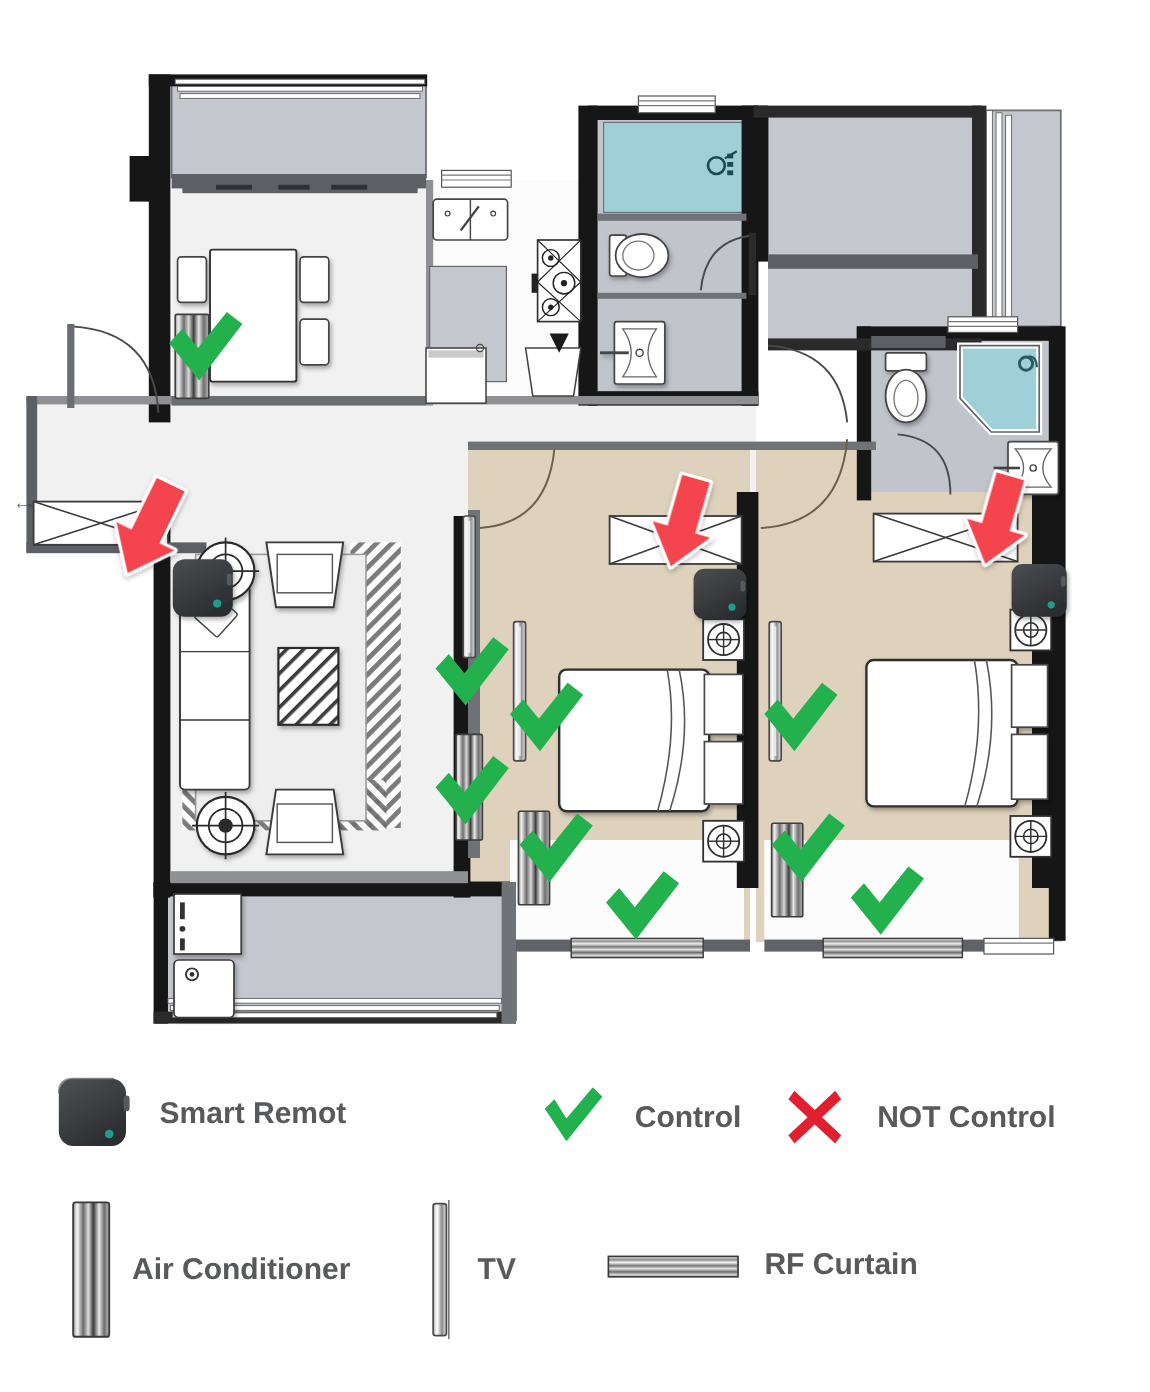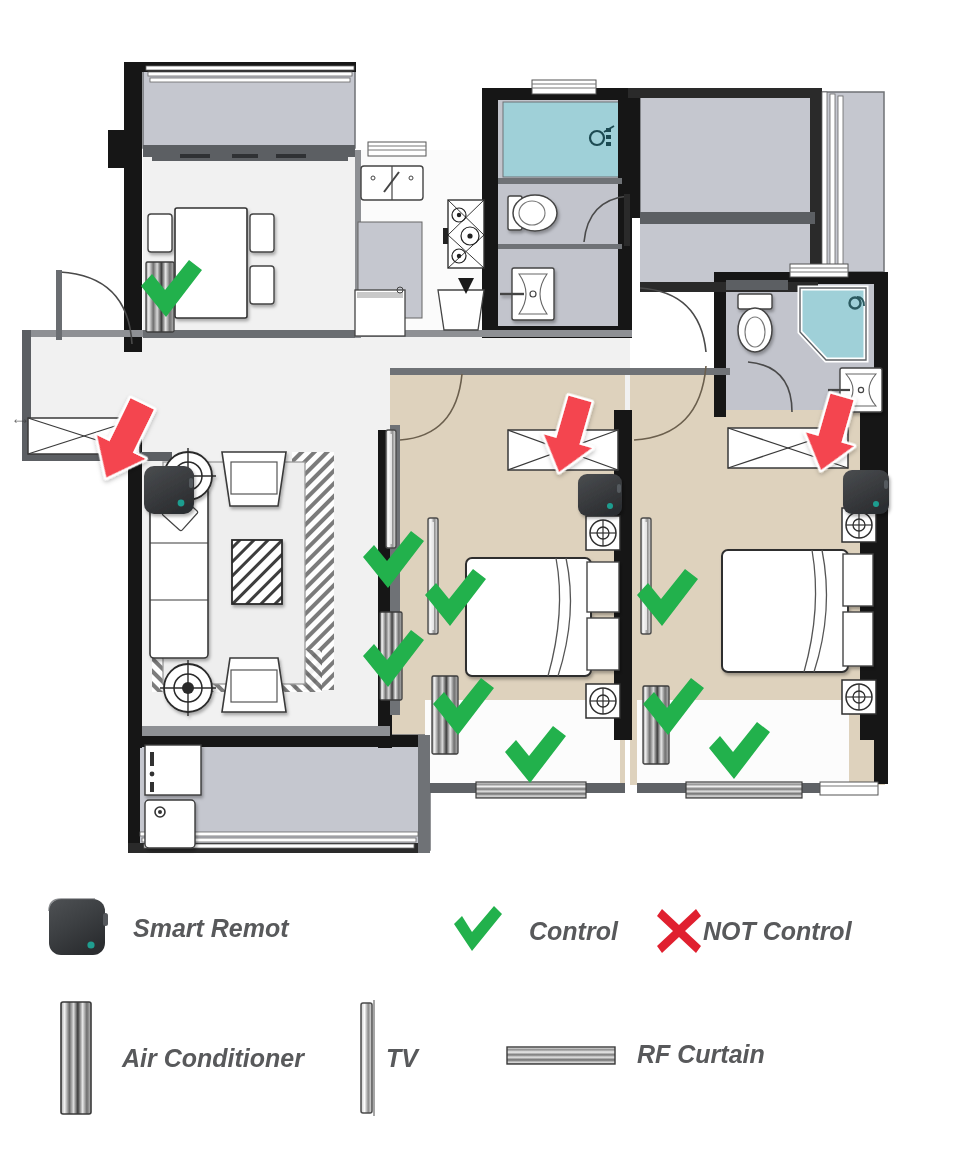--- a/index.html
+++ b/index.html
@@ -8,21 +8,21 @@
     width:958px;height:1160px;position:relative;overflow:hidden;
     font-family:"Liberation Sans", sans-serif;
     background:#ffffff;
   }
   #floorplan-stage{
     position:absolute;left:0;top:0;width:958px;height:880px;
   }
   #legend-stage{
     position:absolute;left:0;top:880px;width:958px;height:280px;
   }
-  .legend-row{position:absolute;left:0;width:818px;display:block;font-style:italic;}
+  .legend-row{position:absolute;left:0;width:818px;display:block;}
   .legend-item{position:absolute;display:flex;align-items:center;}
   .legend-label{
     font-weight:bold;color:#58595b;white-space:nowrap;
     font-family:"Liberation Sans", sans-serif;
   }
   .lg-big{font-size:25px;}
   .lg-mid{font-size:25px;}
   svg{display:block;}
   .nosel{user-select:none;}
 </style>
@@ -536,21 +536,21 @@
       </span>
       <span class="legend-label lg-big" style="margin-left:25px;">Control</span>
     </div>
 
     <div class="legend-item" style="left:655px;top:27px;">
       <span style="display:inline-block;">
         <svg width="48" height="48" viewBox="0 0 48 48" xmlns="http://www.w3.org/2000/svg">
           <path d="M7 2 L24 18 L41 2 L46 9 L30 24 L46 39 L41 46 L24 30 L7 46 L2 39 L18 24 L2 9 Z" fill="#e0202f"></path>
         </svg>
       </span>
-      <span class="legend-label lg-big" style="margin-left:0;">NOT Control</span>
+      <span class="legend-label lg-big" style="margin-left:28px;">NOT Control</span>
     </div>
   </div>
 
   <div class="legend-row" style="top:120px;height:140px;">
 
     <div class="legend-item" style="left:58px;top:0px;">
       <span style="display:inline-block;">
         <svg width="36" height="116" viewBox="0 0 36 116" xmlns="http://www.w3.org/2000/svg">
           <defs>
             <linearGradient id="lgAc" x1="0" y1="0" x2="1" y2="0">
@@ -560,39 +560,39 @@
               <stop offset="42%" stop-color="#dcdcdc"></stop>
               <stop offset="56%" stop-color="#3b3b3b"></stop>
               <stop offset="72%" stop-color="#e8e8e8"></stop>
               <stop offset="86%" stop-color="#6e6e6e"></stop>
               <stop offset="100%" stop-color="#bdbdbd"></stop>
             </linearGradient>
           </defs>
           <rect x="3" y="2" width="30" height="112" rx="2" fill="url(#lgAc)" stroke="#3a3a3a" stroke-width="1.6"></rect>
         </svg>
       </span>
-      <span class="legend-label lg-mid" style="margin-left:28px;">Air Conditioner</span>
+      <span class="legend-label lg-mid" style="margin-left:16px;">Air Conditioner</span>
     </div>
 
     <div class="legend-item" style="left:358px;top:0px;">
       <span style="display:inline-block;">
         <svg width="22" height="116" viewBox="0 0 22 116" xmlns="http://www.w3.org/2000/svg">
           <defs>
             <linearGradient id="lgTv" x1="0" y1="0" x2="1" y2="0">
               <stop offset="0%" stop-color="#c9c9c9"></stop>
               <stop offset="32%" stop-color="#fdfdfd"></stop>
               <stop offset="66%" stop-color="#8a8a8a"></stop>
               <stop offset="100%" stop-color="#ededed"></stop>
             </linearGradient>
           </defs>
           <rect x="3" y="3" width="11" height="110" rx="2" fill="url(#lgTv)" stroke="#4b4b4b" stroke-width="1.5"></rect>
           <line x1="16" y1="0" x2="16" y2="116" stroke="#6a6a6a" stroke-width="1.2"></line>
         </svg>
       </span>
-      <span class="legend-label lg-mid" style="margin-left:6px;text-align:right;">TV</span>
+      <span class="legend-label lg-mid" style="margin-left:18px;text-align:right;">TV</span>
     </div>
 
     <div class="legend-item" style="left:505px;top:40px;">
       <span style="display:inline-block;">
         <svg width="112" height="28" viewBox="0 0 112 28" xmlns="http://www.w3.org/2000/svg">
           <defs>
             <linearGradient id="lgCurtain" x1="0" y1="0" x2="0" y2="1">
               <stop offset="0%" stop-color="#ffffff"></stop>
               <stop offset="16%" stop-color="#8d8d8d"></stop>
               <stop offset="30%" stop-color="#f0f0f0"></stop>

